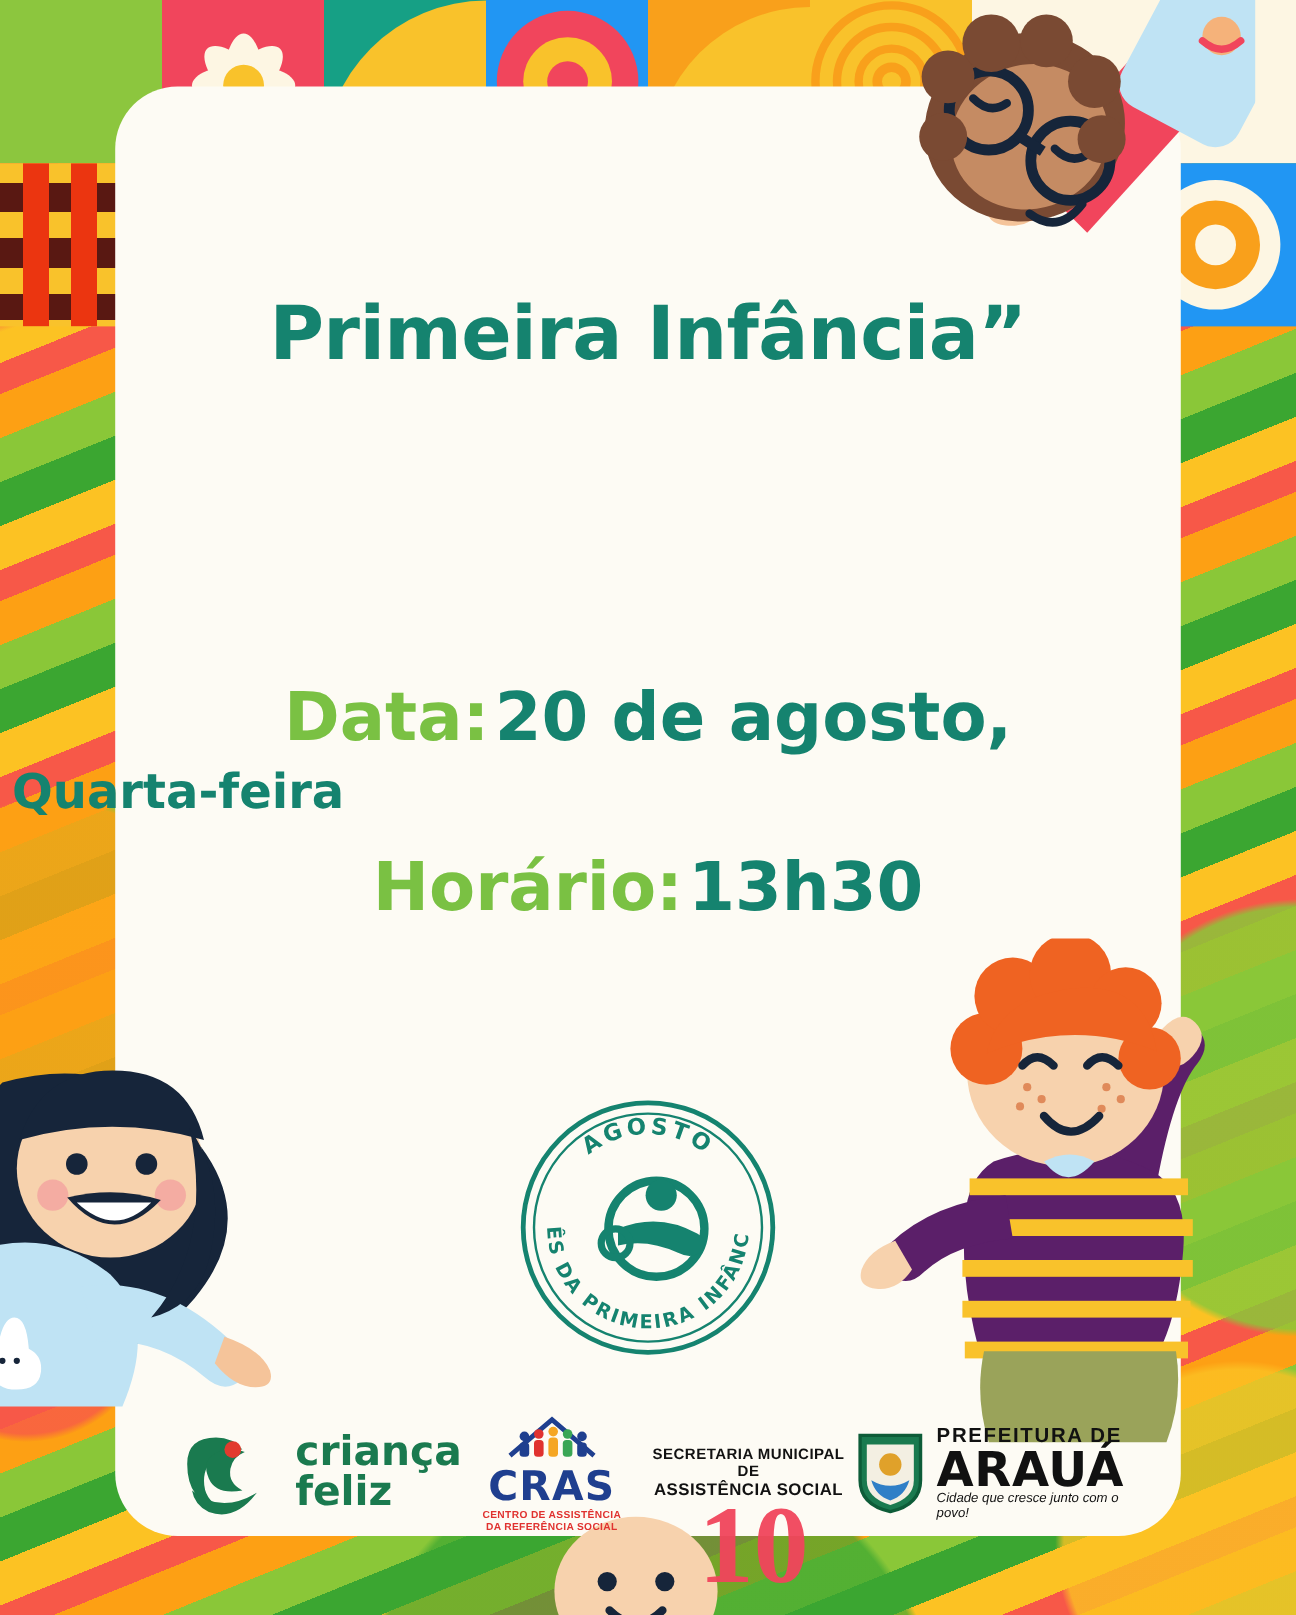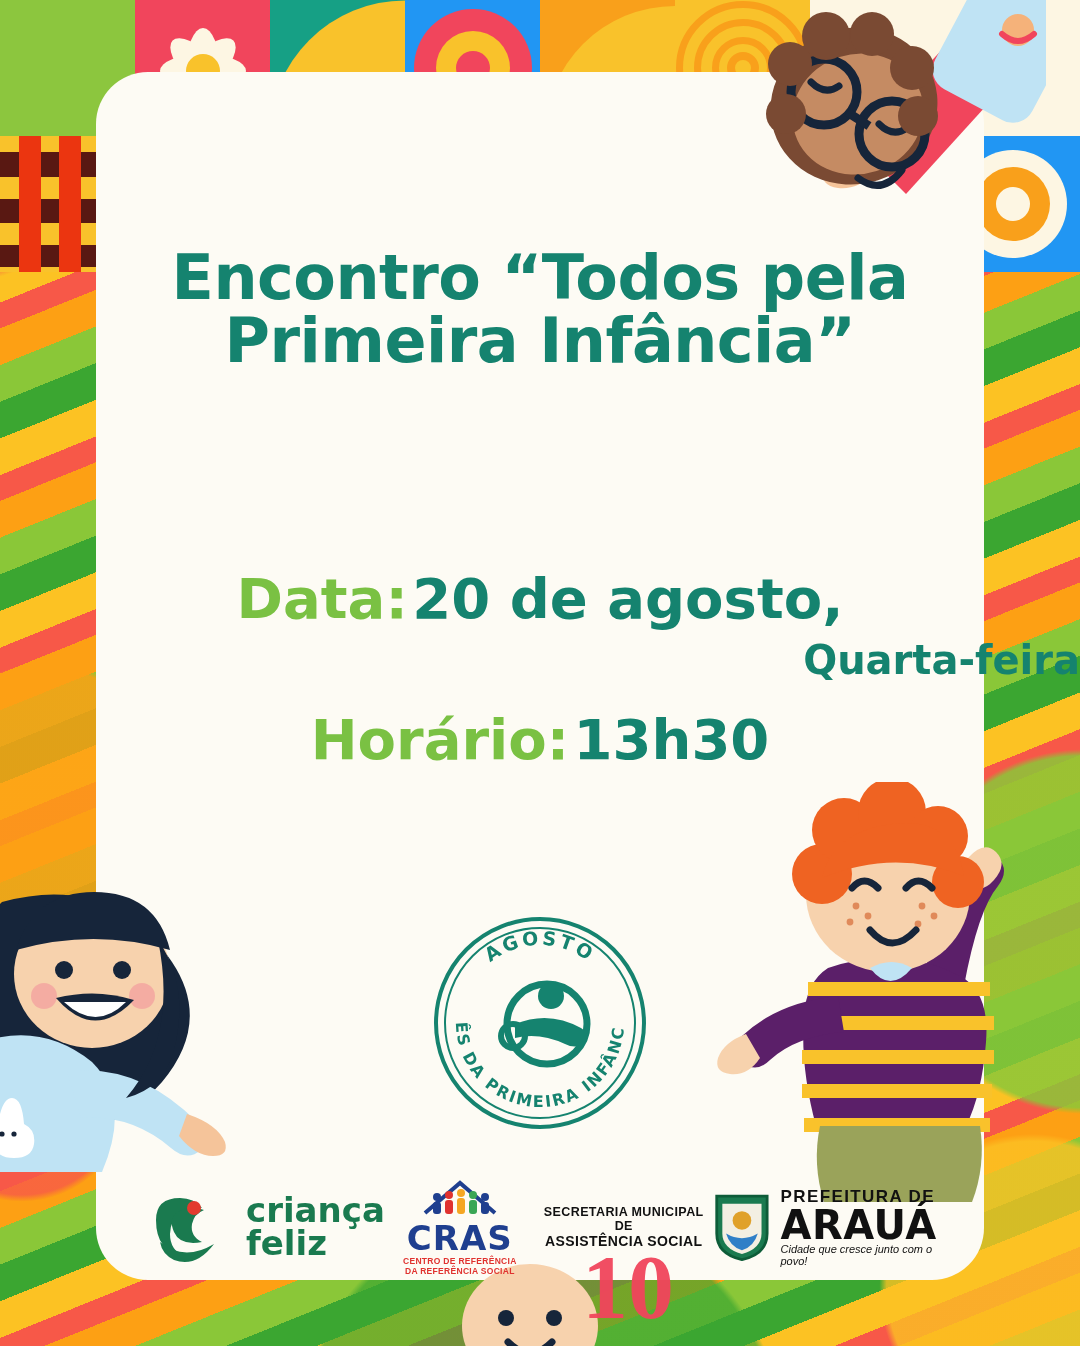--- a/index.html
+++ b/index.html
@@ -192,21 +192,21 @@
     color: #15836f;
     font-family: "DejaVu Sans", sans-serif;
   }
   .weekday {
     font-size: 40px;
     font-weight: 700;
     color: #15836f;
     font-family: "DejaVu Sans", sans-serif;
     margin: 2px 0 24px 0;
     padding-left: 10px;
-    text-align: right;
+    text-align: left;
   }
   .row-spaced { margin-top: 0; }
 
   
   .seal {
     position: absolute;
     left: 50%;
     transform: translateX(-50%);
     top: 912px;
     width: 222px;
@@ -475,21 +475,20 @@
   <svg class="char char-bottom" viewBox="0 0 300 120">
     <ellipse cx="110" cy="86" rx="68" ry="62" fill="#f7d2ad"></ellipse>
     <circle cx="86" cy="78" r="8" fill="#16253a"></circle>
     <circle cx="134" cy="78" r="8" fill="#16253a"></circle>
     <path d="M88 102 q22 22 44 0" stroke="#16253a" stroke-width="7" fill="none" stroke-linecap="round"></path>
   </svg>
   <div class="digit-10">10</div>
 
   <div class="headline">
     <div class="title-sub">
-      <div>Encontro “Todos pela</div>
       <div>Primeira Infância”</div>
     </div>
   </div>
 
   <div class="details">
     <div class="row">
       <span class="lbl">Data:</span>
       <span class="val">20 de agosto,</span>
     </div>
     <div class="weekday">Quarta-feira</div>
@@ -549,21 +548,21 @@
           <circle cx="76" cy="16" r="4" fill="#f5a623"></circle>
             <rect x="72" y="21" width="8" height="16" rx="3" fill="#f5a623"></rect>
           <circle cx="88" cy="18" r="4" fill="#3aa655"></circle>
             <rect x="84" y="23" width="8" height="14" rx="3" fill="#3aa655"></rect>
           <circle cx="100" cy="20" r="4" fill="#1f3f8f"></circle>
             <rect x="96" y="25" width="8" height="12" rx="3" fill="#1f3f8f"></rect>
         </g>
       </svg>
       <div class="cras-word">CRAS</div>
       <div class="cras-sub">
-        <div>CENTRO DE REFERÊNCIA</div>
+        <div>CENTRO DE ASSISTÊNCIA</div>
         <div>DA REFERÊNCIA SOCIAL</div>
       </div>
     </div>
 
     <div class="logo-sec">
       <div class="sec-l1">SECRETARIA MUNICIPAL DE</div>
       <div class="sec-l2">ASSISTÊNCIA SOCIAL</div>
     </div>
 
     <div class="logo-pref">

